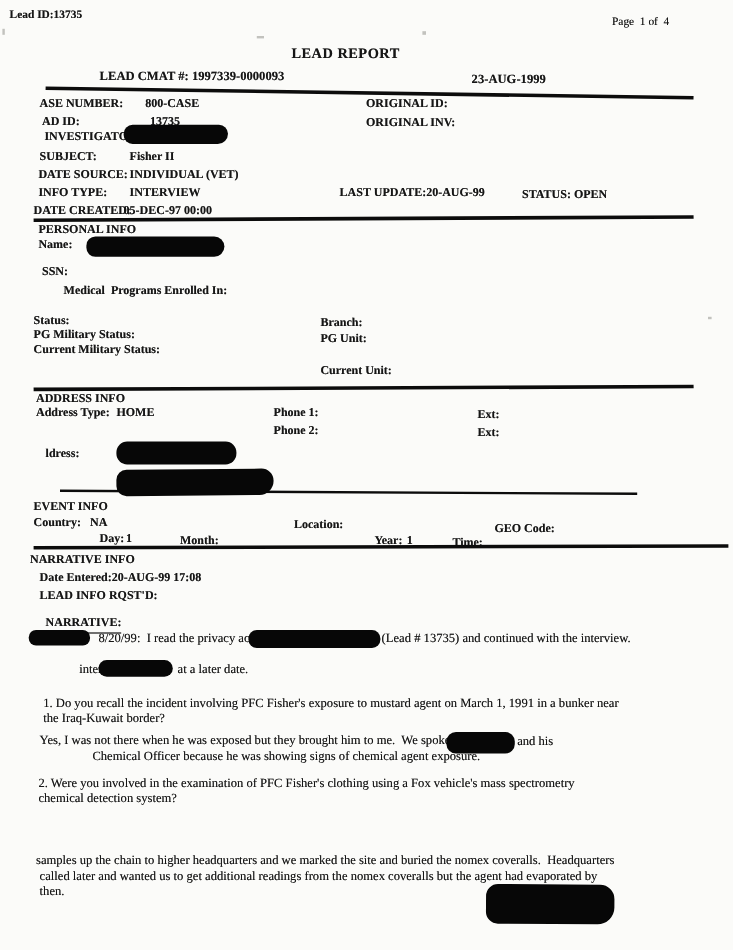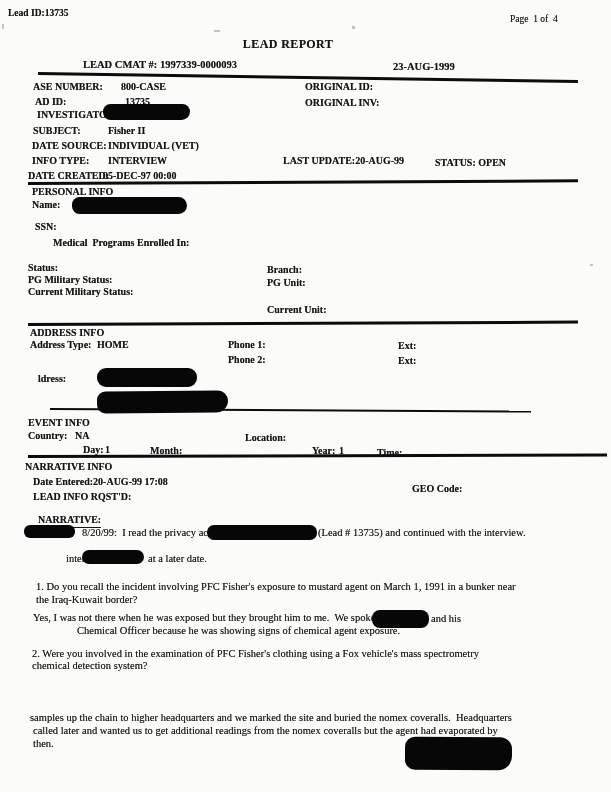--- a/index.html
+++ b/index.html
@@ -79,21 +79,21 @@
   <div class="t b" style="left:38px;top:373px;">ldress:</div>
   <div class="redact" style="left:97px;top:368px;width:100px;height:19px;border-radius:9px;"></div>
 
   <div class="line" style="left:50px;top:408px;width:481px;height:2px;transform:rotate(0.3deg);"></div>
   <div class="redact" style="left:97px;top:391px;width:131px;height:22px;border-radius:10px 12px 14px 10px;transform:rotate(-0.5deg);"></div>
 
   <div class="t b" style="left:28px;top:417px;">EVENT INFO</div>
   <div class="t b" style="left:28px;top:430px;">Country:</div>
   <div class="t b" style="left:75px;top:430px;">NA</div>
   <div class="t b" style="left:245px;top:432px;">Location:</div>
-  <div class="t b" style="left:412px;top:435px;margin-top:48px;">GEO Code:</div>
+  <div class="t b" style="left:412px;top:435px;">GEO Code:</div>
   <div class="t b" style="left:83px;top:444px;">Day:</div>
   <div class="t b" style="left:105px;top:444px;">1</div>
   <div class="t b" style="left:150px;top:445px;">Month:</div>
   <div class="t b" style="left:312px;top:445px;">Year:</div>
   <div class="t b" style="left:339px;top:445px;">1</div>
   <div class="t b" style="left:377px;top:447px;">Time:</div>
 
   <div class="line" style="left:28px;top:455px;width:579px;height:2.5px;transform:rotate(-0.15deg);"></div>
 
   <div class="t b" style="left:25px;top:461px;">NARRATIVE INFO</div>

